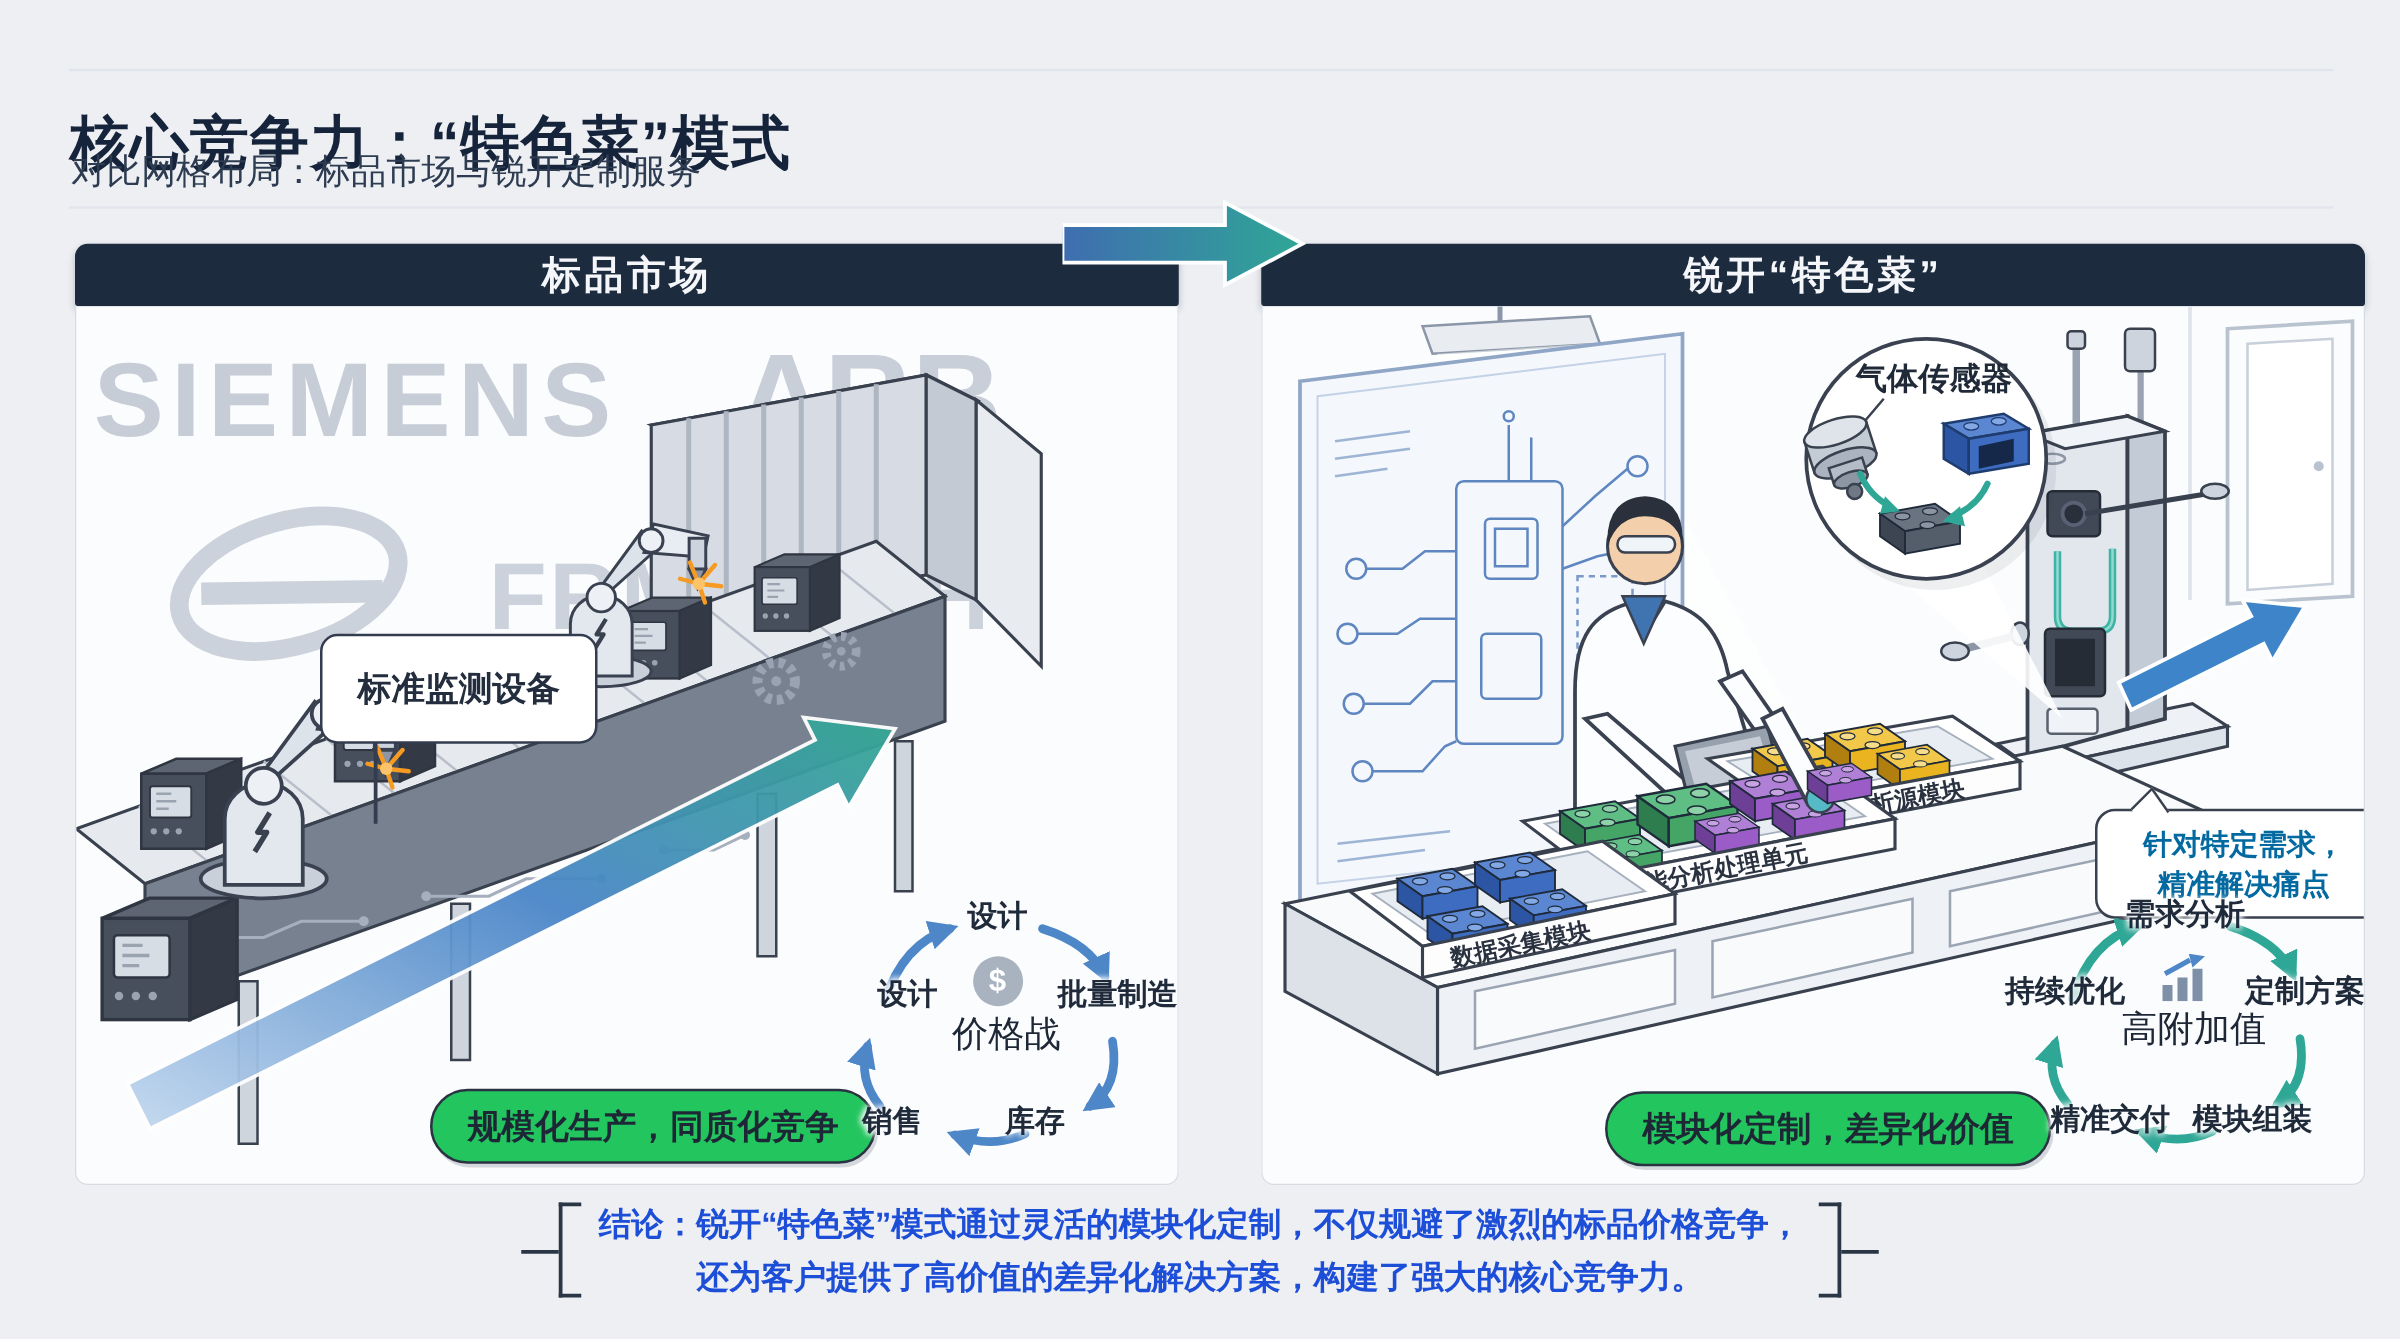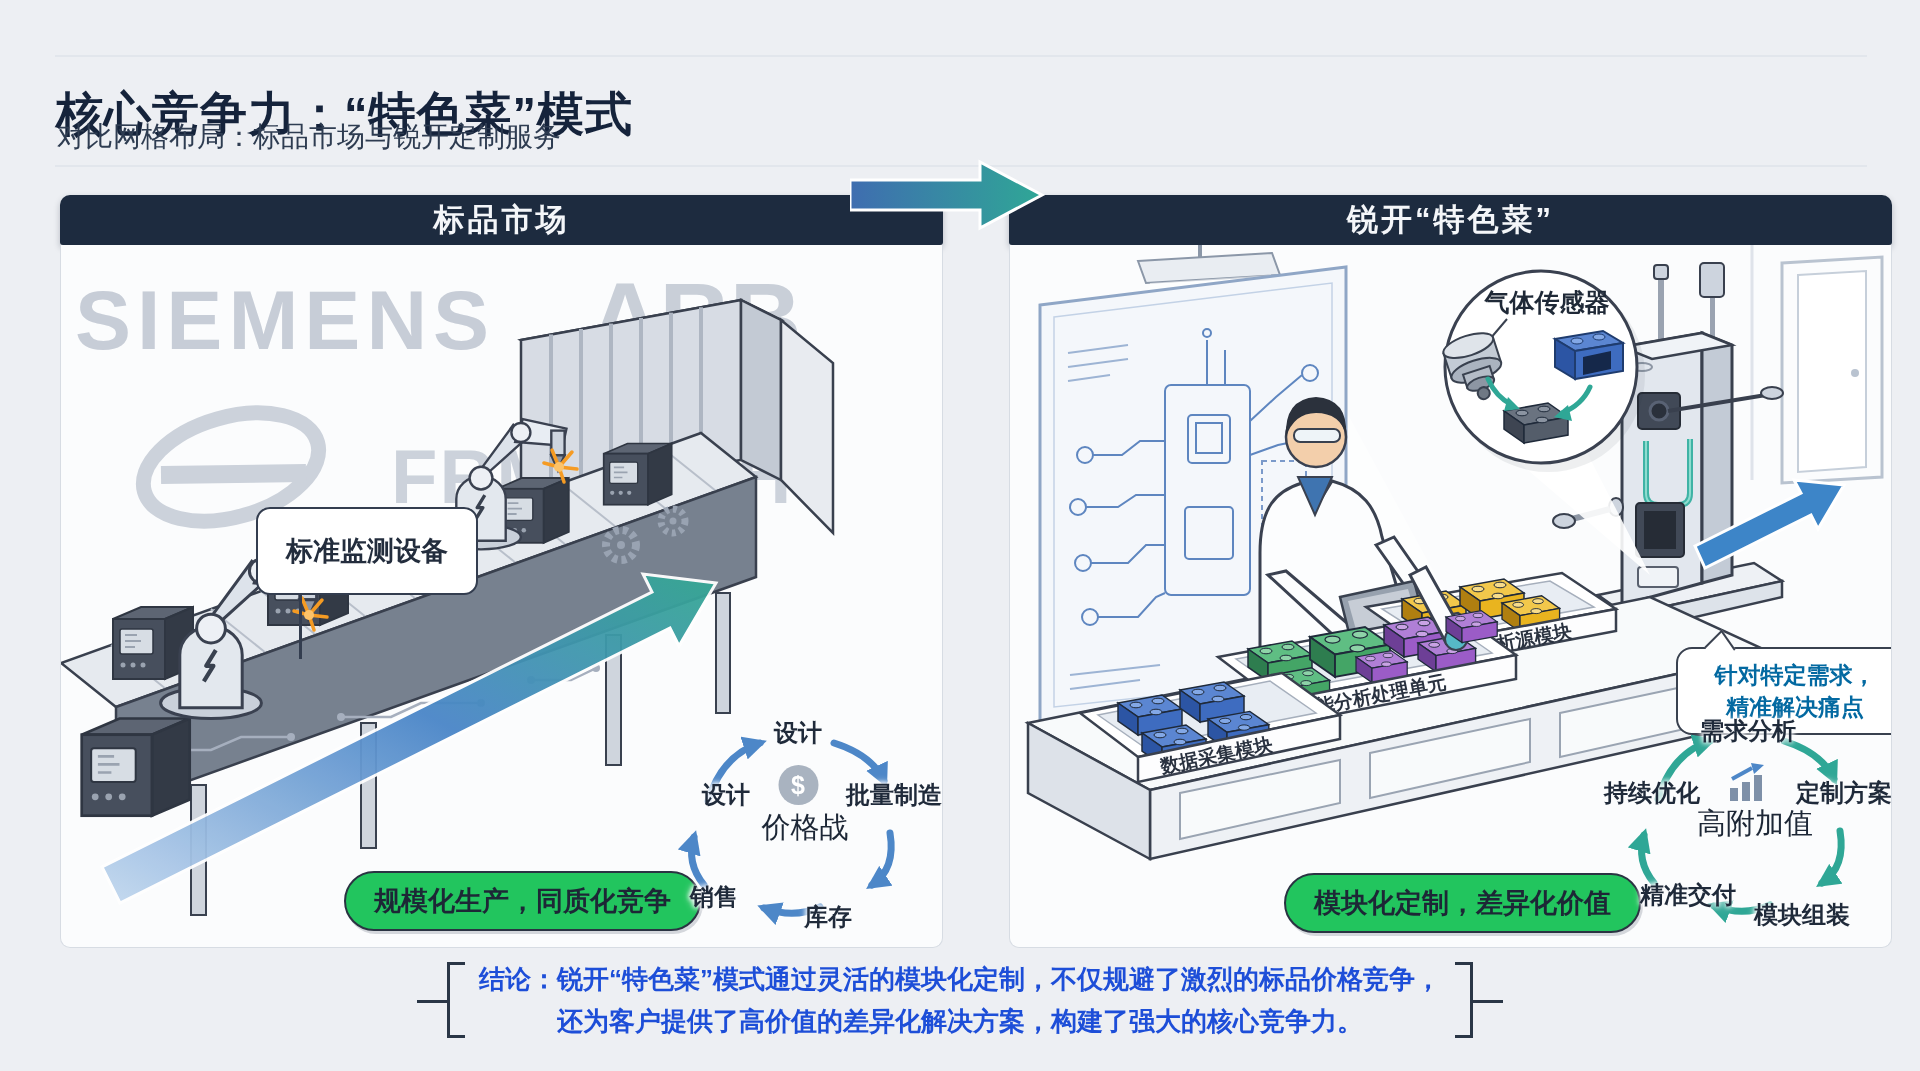--- a/index.html
+++ b/index.html
@@ -66,21 +66,21 @@
 
   
   .cycle { position:absolute; width:300px; height:210px; z-index:4; }
   .cycle svg.arrows { position:absolute; left:0; top:0; }
   .cnode {
     position:absolute; font-size:24px; font-weight:600; color:#1f2a3a; white-space:nowrap;
     text-shadow:0 0 5px #fbfcfd,0 0 5px #fbfcfd,0 0 8px #fbfcfd;
   }
   .cnode.top { left:50%; top:0; transform:translateX(-50%); }
   .cnode.right { left:198px; top:62px; }
-  .cnode.br { left:156px; top:164px;margin-top:20px; }
+  .cnode.br { left:156px; top:164px; }
   .cnode.bl { left:42px; top:164px; }
   .cnode.lft { right:198px; top:62px; }
   .cyc-center {
     position:absolute; left:50%; top:48px; transform:translateX(-50%);
     display:flex; flex-direction:column; align-items:center; gap:3px; text-align:center;
   }
   .cyc-label { font-size:29px; font-weight:400; color:#1d2736; white-space:nowrap;
     text-shadow:0 0 6px #fbfcfd,0 0 6px #fbfcfd;margin-left:14px; }
   .dollar-badge {
     width:40px; height:40px; border-radius:50%; background:#a9b3c0; color:#fff;

